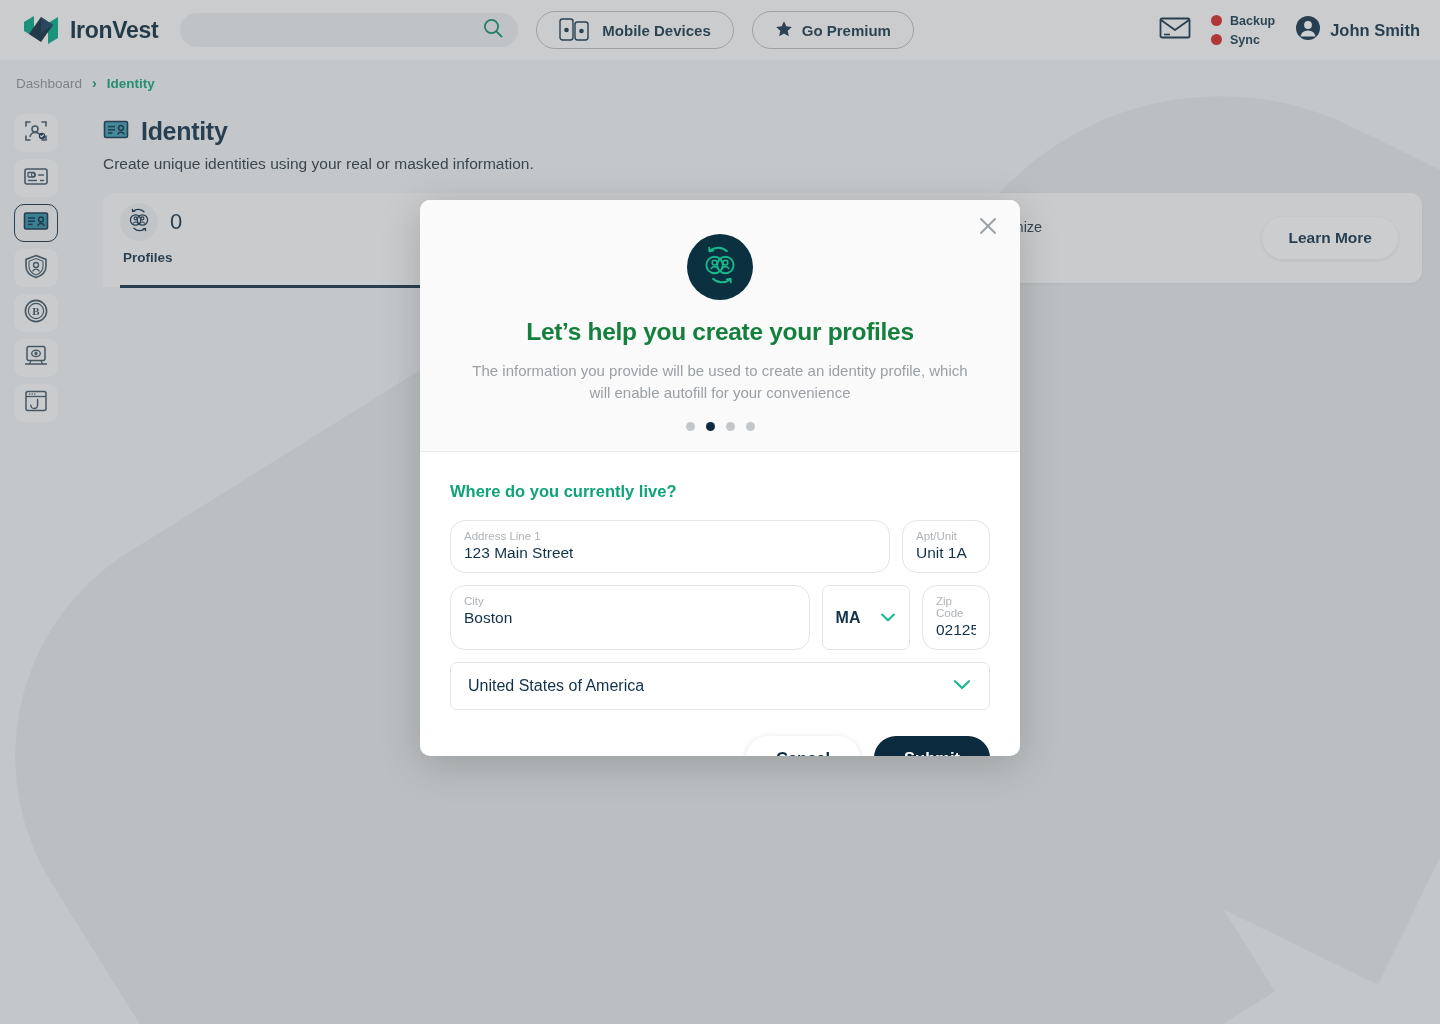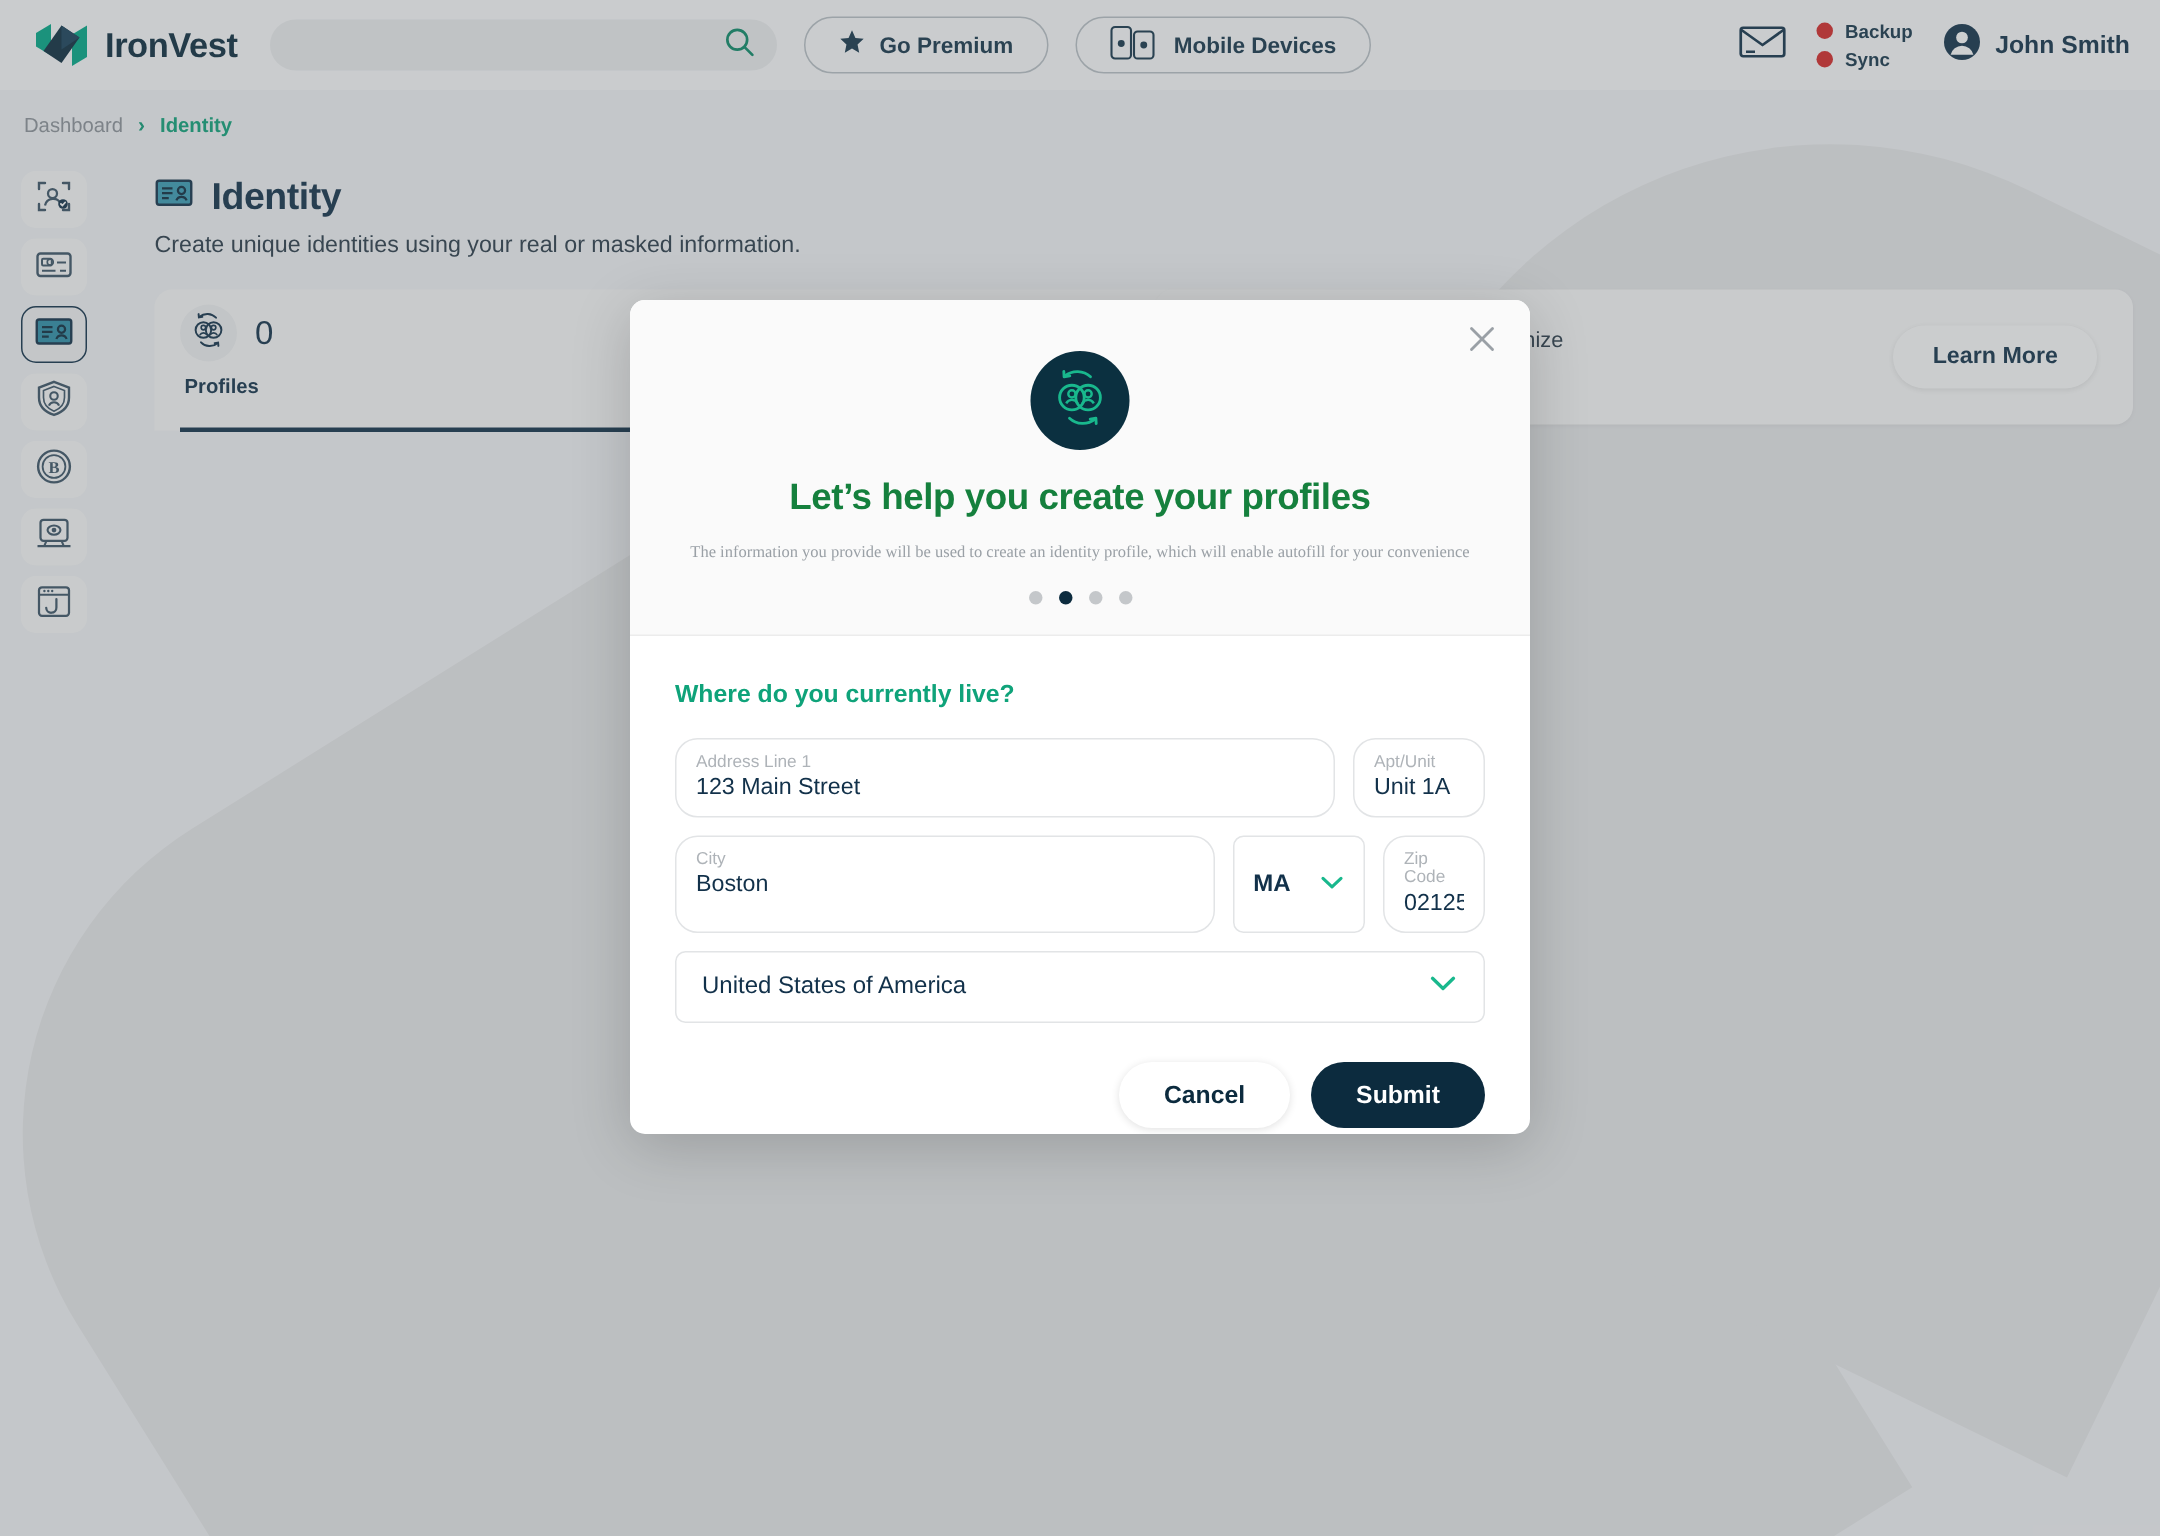--- a/index.html
+++ b/index.html
@@ -209,22 +209,22 @@
     width: 66px; height: 66px; border-radius: 50%;
     background: #0b3040;
     margin: 0 auto 18px;
     display: flex; align-items: center; justify-content: center;
   }
   .modal-title {
     font-size: 24.5px; font-weight: bold; color: #15803d;
     letter-spacing: -0.3px; margin-bottom: 14px;
   }
   .modal-desc {
-    font-size: 11px; color: #9aa0a6; line-height: 1.48;
-    max-width: 530px; margin: 0 auto 18px; font-family: Liberation Serif, serif;
+    font-size: 15px; color: #9aa0a6; line-height: 1.48;
+    max-width: 530px; margin: 0 auto 18px;
   }
   .dots { display: flex; justify-content: center; gap: 11px; }
   .dot { width: 9px; height: 9px; border-radius: 50%; background: #c4c7ca; }
   .dot.active { background: #0c2b3e; }
 
   .modal-body { padding: 30px 30px 0; flex: 1; }
   .form-legend {
     font-size: 16.5px; font-weight: bold; color: #0fa37a; margin-bottom: 19px;
   }
   .form-row { display: flex; gap: 12px; margin-bottom: 12px; }
@@ -311,37 +311,37 @@
       <span>
         <svg width="22" height="22" viewBox="0 0 22 22">
           <circle cx="9.5" cy="9.5" r="6.6" fill="none" stroke="#0b8a68" stroke-width="1.8"></circle>
           <line x1="14.4" y1="14.4" x2="19.6" y2="19.6" stroke="#0b8a68" stroke-width="1.8" stroke-linecap="round"></line>
         </svg>
       </span>
     </div>
 
     <button class="pill-btn">
       <span>
-        <svg width="18" height="18" viewBox="0 0 18 18">
-          <path d="M9 1.2 L11.3 6.3 L16.8 6.9 L12.7 10.7 L13.8 16.2 L9 13.4 L4.2 16.2 L5.3 10.7 L1.2 6.9 L6.7 6.3 Z" fill="#16364b"></path>
-        </svg>
-      </span>
-      <span>Go Premium</span>
-    </button>
-
-    <button class="pill-btn">
-      <span>
         <svg width="34" height="24" viewBox="0 0 34 24">
           <rect x="1" y="2" width="13" height="21" rx="2.4" fill="none" stroke="#16364b" stroke-width="1.4"></rect>
           <circle cx="7.5" cy="13" r="2.3" fill="#16364b"></circle>
           <rect x="16" y="5" width="13" height="18" rx="2.4" fill="none" stroke="#16364b" stroke-width="1.4"></rect>
           <circle cx="22.5" cy="14" r="2.3" fill="#16364b"></circle>
         </svg>
       </span>
       <span>Mobile Devices</span>
+    </button>
+
+    <button class="pill-btn">
+      <span>
+        <svg width="18" height="18" viewBox="0 0 18 18">
+          <path d="M9 1.2 L11.3 6.3 L16.8 6.9 L12.7 10.7 L13.8 16.2 L9 13.4 L4.2 16.2 L5.3 10.7 L1.2 6.9 L6.7 6.3 Z" fill="#16364b"></path>
+        </svg>
+      </span>
+      <span>Go Premium</span>
     </button>
 
     <div class="topbar-right">
       <span>
         <svg width="32" height="26" viewBox="0 0 32 26">
           <rect x="1.5" y="3.5" width="29" height="19" rx="1.6" fill="none" stroke="#12314a" stroke-width="1.8"></rect>
           <path d="M2 5 L16 15 L30 5" fill="none" stroke="#12314a" stroke-width="1.8" stroke-linejoin="round"></path>
           <line x1="5" y1="19.5" x2="11" y2="19.5" stroke="#12314a" stroke-width="1.6"></line>
         </svg>
       </span>

